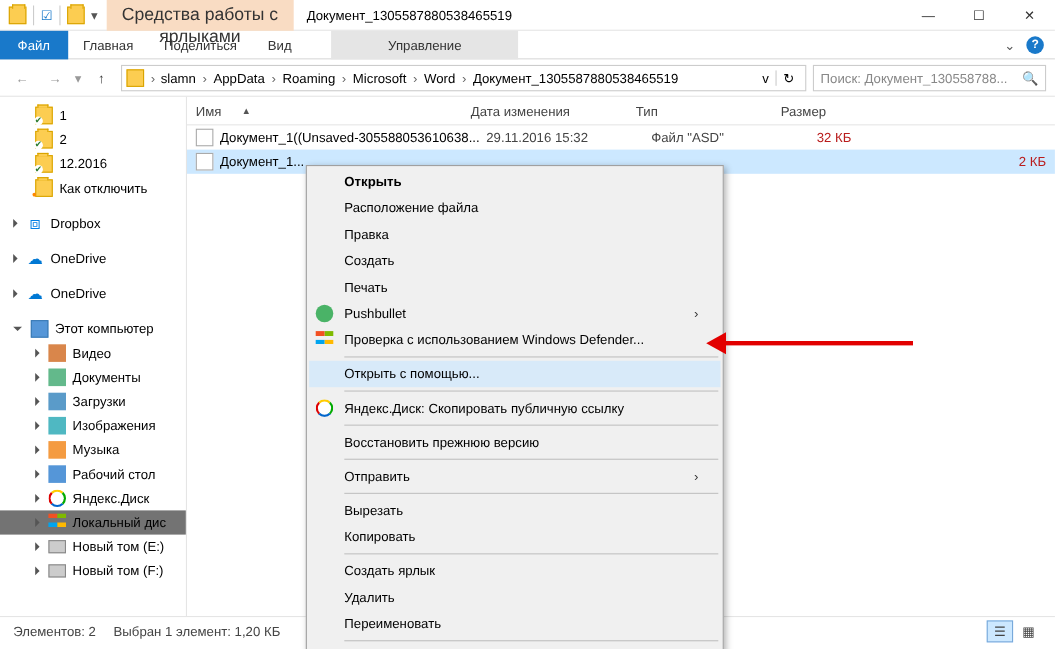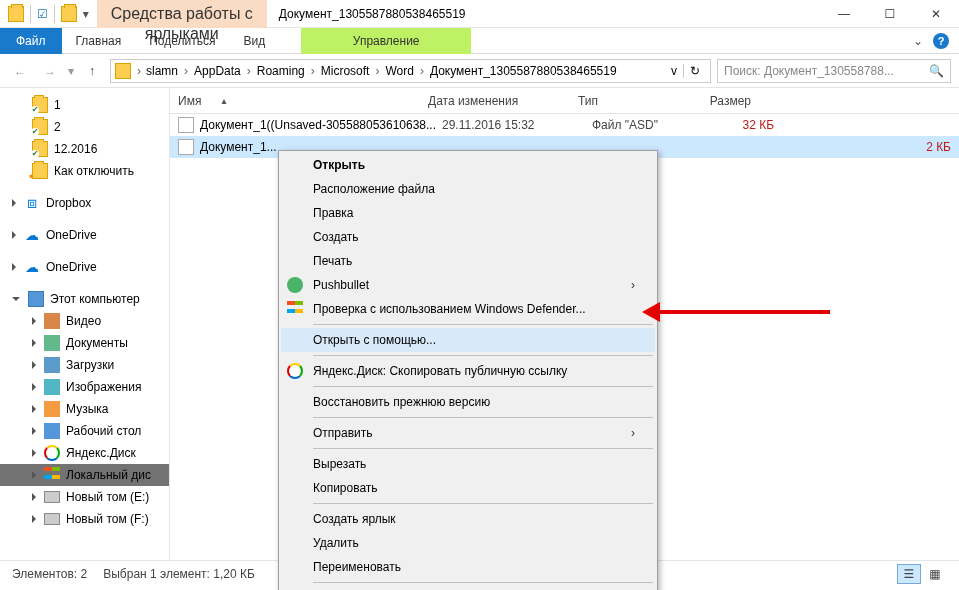--- a/index.html
+++ b/index.html
@@ -12,33 +12,33 @@
 .qat-div { width:1px; height:18px; background:#ccc; }
 .qat-caret { color:#555; }
 .contextual-tab { width:170px; text-align:center; background:#f9dcc3; font-size:16px; padding:4px 8px; color:#333; height:28px; line-height:20px; }
 .title-text { padding-left:12px; color:#000; }
 .winctrl { margin-left:auto; display:flex; }
 .winctrl div { width:46px; height:28px; display:flex; align-items:center; justify-content:center; color:#333; }
 
 .ribbon { height:26px; display:flex; align-items:center; border-bottom:1px solid #d9d9d9; position:relative; }
 .file-tab { background:#1979ca; color:#fff; padding:0 16px; height:26px; display:flex; align-items:center; }
 .rtab { padding:0 14px; height:26px; display:flex; align-items:center; color:#333; cursor:pointer; }
-.rtab.contextual { background:#bef264; width:170px; justify-content:center;}
+.rtab.contextual { background:#e5e5e5; width:170px; justify-content:center;}
 .rib-extra { margin-left:auto; display:flex; align-items:center; gap:10px; padding-right:10px; }
 .help-icon { width:16px; height:16px; border-radius:50%; background:#1979ca; color:#fff; display:flex; align-items:center; justify-content:center; font-weight:bold; font-size:11px; }
 
 .addrbar { height:34px; display:flex; align-items:center; padding:0 8px; gap:6px; border-bottom:1px solid #e5e5e5; }
 .nav-arrow { width:24px; height:24px; display:flex; align-items:center; justify-content:center; color:#999; border-radius:2px; }
 .nav-arrow.en { color:#333; }
 .breadcrumb { flex:1; height:24px; border:1px solid #ccc; display:flex; align-items:center; padding:0 4px; background:#fff; }
 .bc-ficon { width:16px; height:16px; background:#fccd51; border:1px solid #d9a400; margin-right:4px; }
 .bc-seg { display:flex; align-items:center; }
 .bc-seg span { padding:0 3px; }
 .bc-chev { color:#666; padding:0 2px; }
-.searchbox { width:234px; height:24px; border:1px solid #ccc; display:flex; align-items:center; padding:0 6px; color:#888; }
+.searchbox { width:212px; height:24px; border:1px solid #ccc; display:flex; align-items:center; padding:0 6px; color:#888; }
 .searchbox span:first-child { flex:1; overflow:hidden; white-space:nowrap; }
 
 .main { display:flex; height:472px; }
 .nav { width:170px; border-right:1px solid #e5e5e5; padding:6px 0; overflow-y:auto; }
 .nav-item { display:flex; align-items:center; height:22px; padding-left:12px; gap:6px; cursor:pointer; white-space:nowrap; }
 .nav-item.nested { padding-left:32px; }
 .nav-item.selected { background:#737373; }
 .nav-spacer { height:10px; }
 .icon { width:16px; height:16px; display:inline-flex; align-items:center; justify-content:center; flex-shrink:0; }
 .icon.folder { background:#fccd51; border:1px solid #d9a400; position:relative; }

